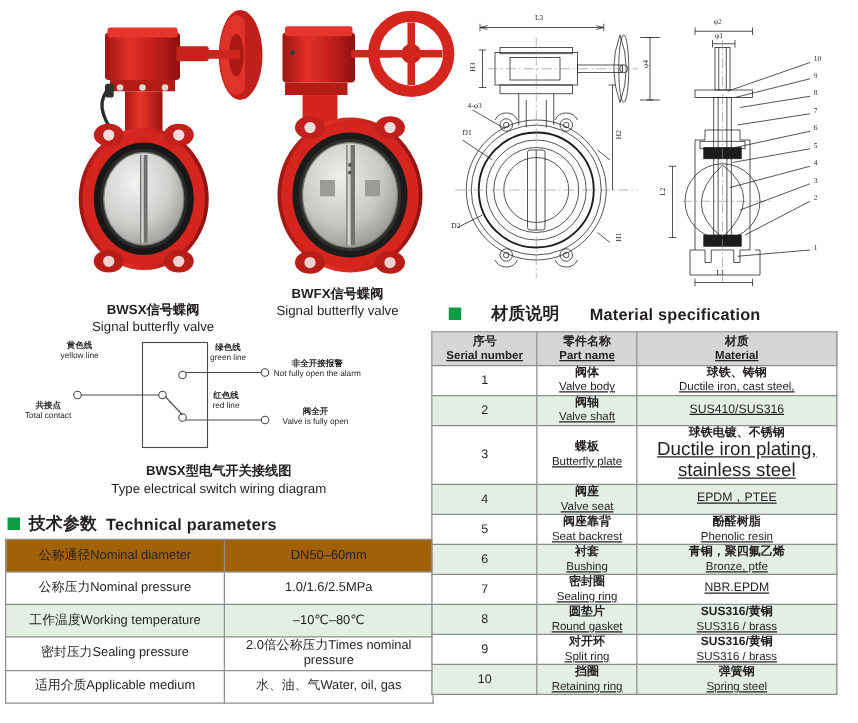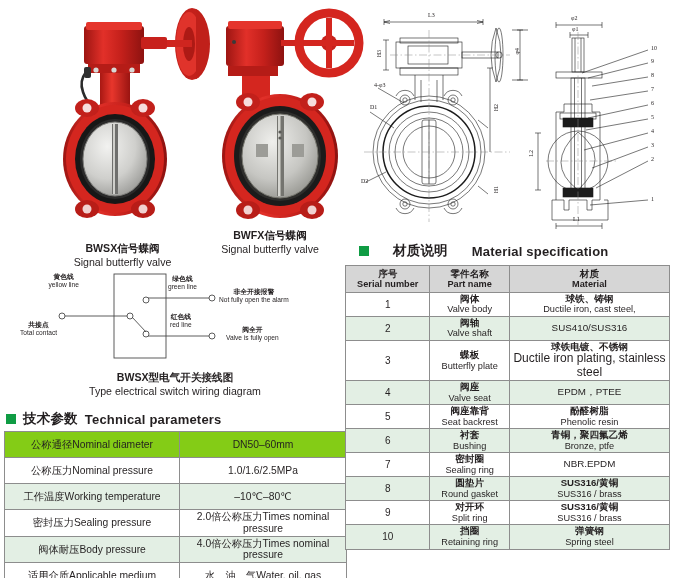--- a/index.html
+++ b/index.html
@@ -19,33 +19,33 @@
 
   
   table{border-collapse:collapse;}
   .tbl{border:1px solid #8d8d8d;}
   .tbl td,.tbl th{border:1px solid #8d8d8d;text-align:center;vertical-align:middle;}
 
   
   #tech-table{width:343px;font-size:10.3px;}
   #tech-table td{height:23px;padding:1px 3px;line-height:1.15;}
   #tech-table td.k{width:168px;}
-  .r-gray{background:#84cc16;}
+  .r-gray{background:#a16207;}
   .r-mint{background:#e3efe4;}
   .r-white{background:#ffffff;}
 
   
   #mat-table{width:325px;font-size:9.4px;}
   #mat-table td{padding:1px 2px;line-height:1.12;}
   #mat-table th{padding:2px 2px;line-height:1.15;background:#d6d6d6;font-size:9.4px;}
   #mat-table .c1{width:84px;}
   #mat-table .c2{width:78px;}
   #mat-table .c3{width:163px;}
   .cn-l{font-weight:bold;font-size:9.6px;display:block;}
-  .en-l{font-size:9.2px;display:block;}
+  .en-l{font-size:9.2px;display:block;text-decoration:underline;}
   #mat-table td.num{font-size:10px;}
 
   
   .cap{text-align:center;font-size:10.6px;line-height:1.3;font-weight:bold;white-space:nowrap;}
   .cap .en{font-weight:normal;text-align:center;}
 
   
   .photo{position:absolute;}
   .wire-lbl{position:absolute;font-size:6.6px;line-height:1.22;color:#231f20;white-space:nowrap;}
   .wire-lbl b{font-size:6.8px;display:block;}
@@ -254,24 +254,20 @@
         <td>1.0/1.6/2.5MPa</td>
       </tr>
       <tr class="r-mint">
         <td class="k">工作温度Working temperature</td>
         <td>–10℃–80℃</td>
       </tr>
       <tr class="r-white">
         <td class="k">密封压力Sealing pressure</td>
         <td>2.0倍公称压力Times nominal pressure</td>
       </tr>
-      <tr class="r-mint">
-        <td class="k">阀体耐压Body pressure</td>
-        <td>4.0倍公称压力Times nominal pressure</td>
-      </tr>
       <tr class="r-white">
         <td class="k">适用介质Applicable medium</td>
         <td>水、油、气Water, oil, gas</td>
       </tr>
     </tbody>
   </table>
 
   <div class="abs" style="left:360px;top:0;width:326px;height:232px;">
     <svg width="326" height="232" viewBox="0 0 326 232">
       <g stroke="#1c1c1c" fill="none" stroke-width=".6">
@@ -471,21 +467,21 @@
         </td>
       </tr>
       <tr class="r-white">
         <td class="num">3</td>
         <td>
           <span class="cn-l">蝶板</span>
           <span class="en-l">Butterfly plate</span>
         </td>
         <td>
           <span class="cn-l">球铁电镀、不锈钢</span>
-          <span class="en-l" style="font-size:12px;">Ductile iron plating, stainless steel</span>
+          <span class="en-l" style="font-size:15px;">Ductile iron plating, stainless steel</span>
         </td>
       </tr>
       <tr class="r-mint">
         <td class="num">4</td>
         <td>
           <span class="cn-l">阀座</span>
           <span class="en-l">Valve seat</span>
         </td>
         <td>
           <span class="en-l" style="font-size:9.8px;text-align:center;">EPDM，PTEE</span>

